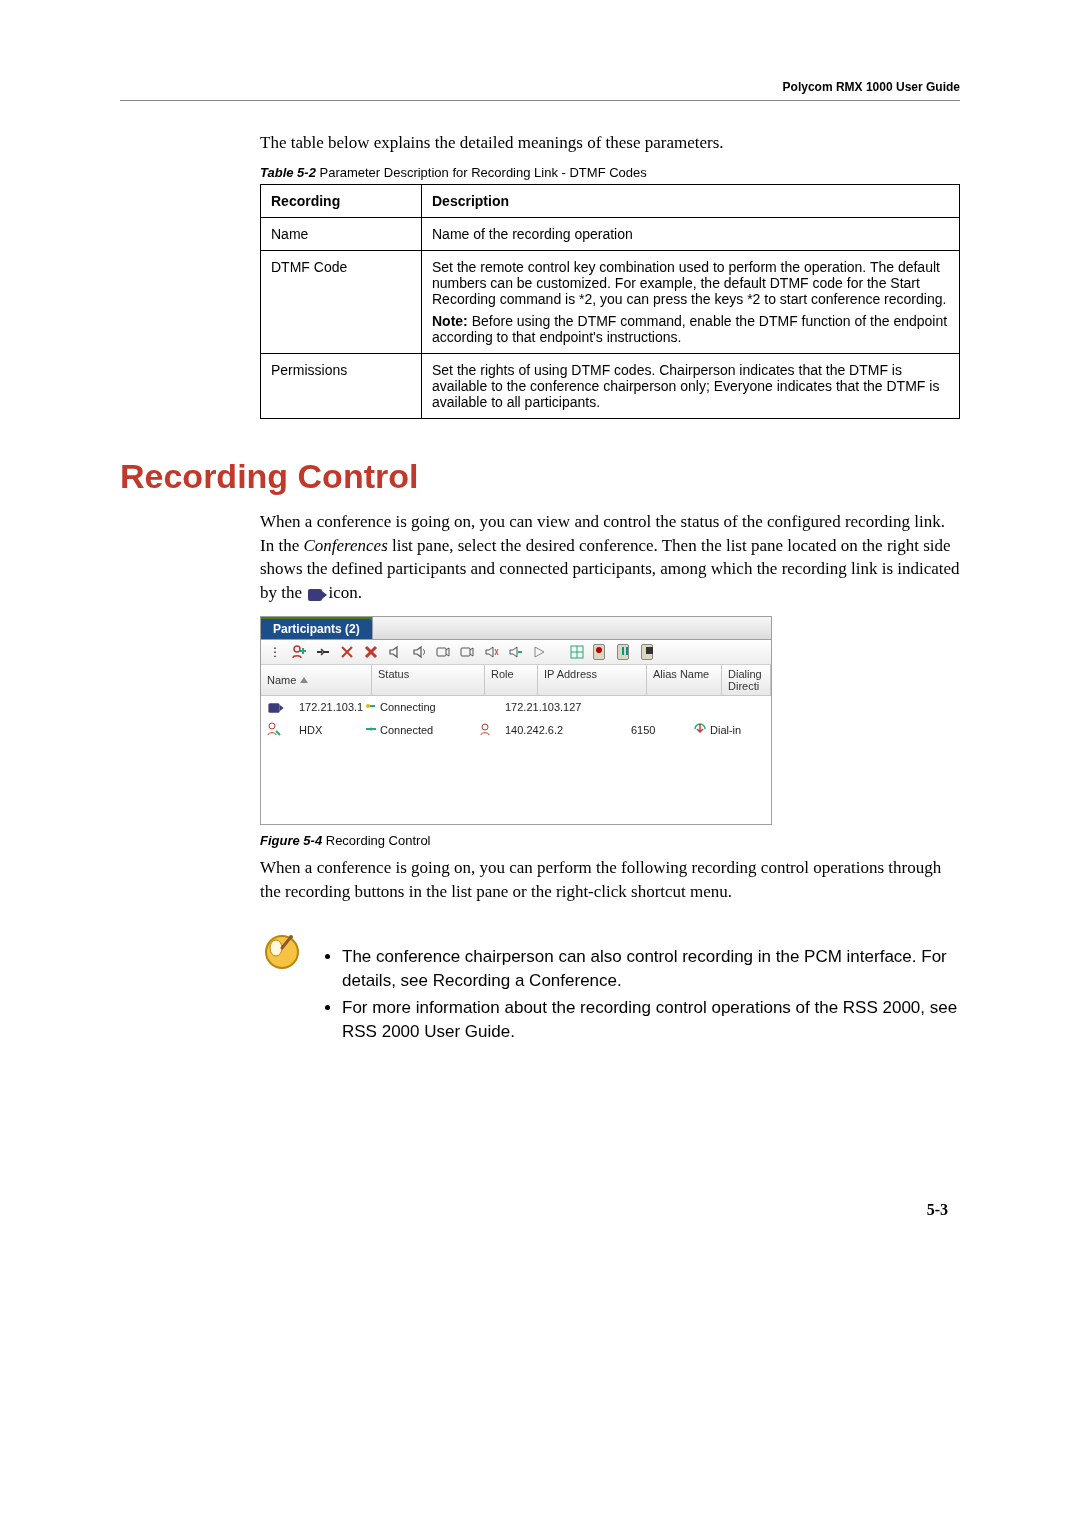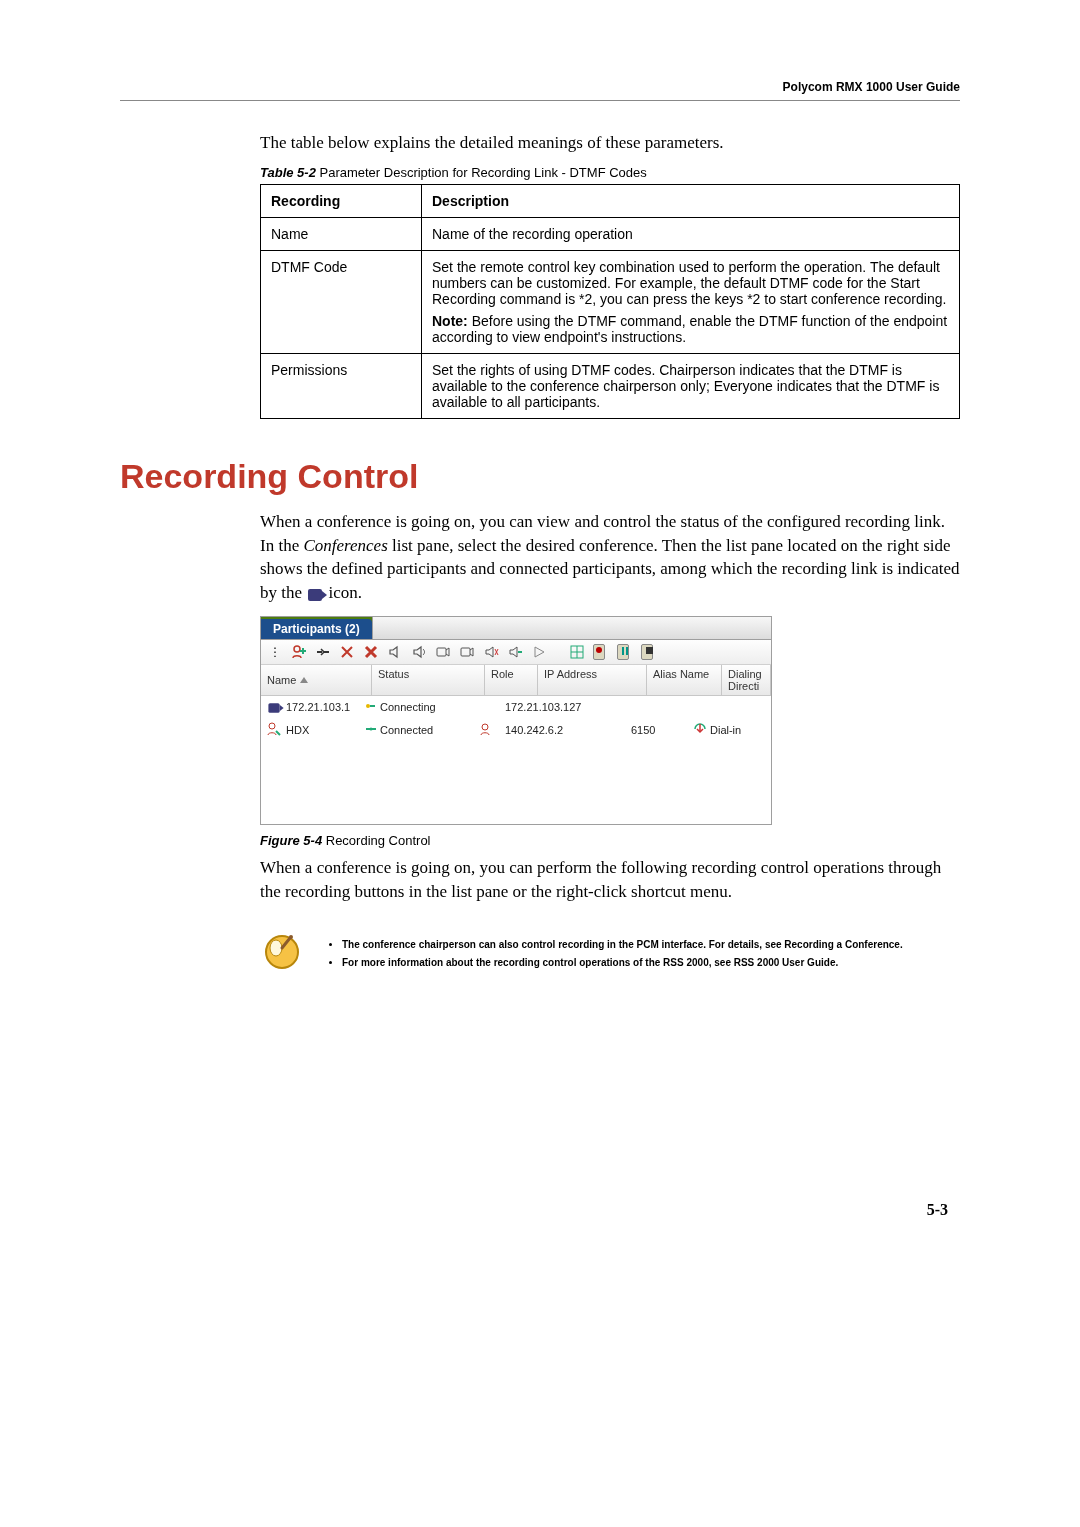--- a/index.html
+++ b/index.html
@@ -144,21 +144,21 @@
   .ch-dial { flex:1; }
   .row {
     display: flex;
     padding: 4px 6px;
     align-items: center;
   }
   .row div {
     font-size: 11px;
     color: #222;
   }
-  .r-name { width: 98px; display:flex; align-items:center; gap:5px;}
+  .r-name { width: 98px; display:flex; align-items:center; gap:18px;}
   .r-status { width: 100px; display:flex; align-items:center; gap:3px;}
   .r-role { width: 40px; display:flex; justify-content:center;}
   .r-ip { width: 96px; }
   .r-alias { width: 62px; padding-left: 30px; }
   .r-dial { flex:1; display:flex; align-items:center; gap:3px;}
   .rows-area { height: 128px; }
   .fig-caption {
     font-family: Arial, sans-serif;
     font-size: 13px;
     margin: 8px 0 4px 0;
@@ -196,25 +196,24 @@
     align-items: flex-start;
     margin-top: 20px;
   }
   .note-icon {
     width: 44px; height: 44px;
     flex-shrink: 0;
     margin-top: 6px;
   }
   .note-list {
     font-family: Arial, sans-serif;
-    font-size: 10px;
+    font-size: 17px;
     line-height: 1.4;
     list-style: disc;
     padding-left: 18px;
-    font-weight: bold;
   }
   .note-list li { margin: 4px 0; }
   .page-num {
     position: absolute;
     right: 132px;
     bottom: 60px;
     font-family: "Book Antiqua", Palatino, serif;
     font-size: 16px;
     font-weight: bold;
     margin-top: 19px;
@@ -251,21 +250,21 @@
       <tbody>
         <tr>
           <td>Name</td>
           <td>Name of the recording operation</td>
         </tr>
         <tr>
           <td>DTMF Code</td>
           <td>
             <div>Set the remote control key combination used to perform the operation. The default numbers can be customized. For example, the default DTMF code for the Start Recording command is *2, you can press the keys *2 to start conference recording.</div>
             <div style="margin-top:6px;">
-              <b>Note:</b><span> Before using the DTMF command, enable the DTMF function of the endpoint according to view endpoint's instructions.</span>
+              <b>Note:</b><span> Before using the DTMF command, enable the DTMF function of the endpoint according to that endpoint's instructions.</span>
             </div>
           </td>
         </tr>
         <tr>
           <td>Permissions</td>
           <td>Set the rights of using DTMF codes. Chairperson indicates that the DTMF is available to the conference chairperson only; Everyone indicates that the DTMF is available to all participants.</td>
         </tr>
       </tbody>
     </table>
   </div>

